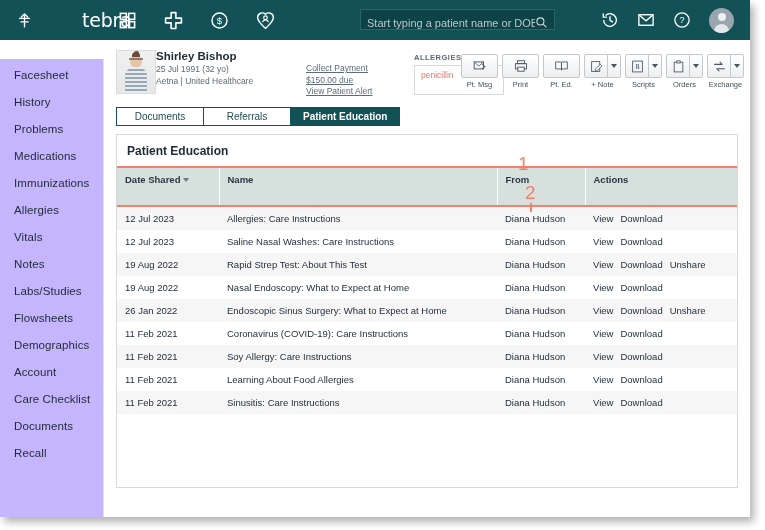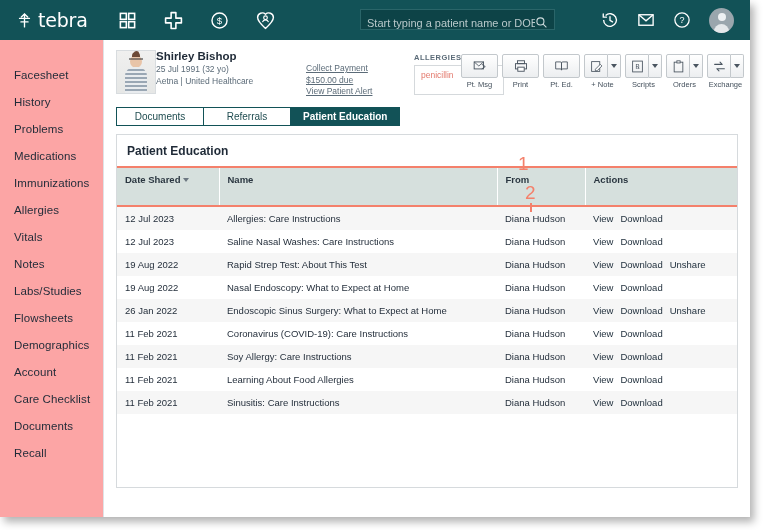--- a/index.html
+++ b/index.html
@@ -18,21 +18,21 @@
   }
 
   
   .topbar {
     height: 40px; background: #125257;
     display: flex; align-items: center;
     position: relative;
   }
   .logo-wrap { display:flex; align-items:center; padding-left:16px; width:96px; }
   .logo-mark { width:17px; height:17px; margin-right:5px; flex:none; }
-  .logo-text { color:#ffffff; font-size:19px; letter-spacing:-0.2px; font-family:"DejaVu Sans", sans-serif; }
+  .logo-text { color:#ffffff; font-size:19px; letter-spacing:-0.2px; font-family:"DejaVu Sans", sans-serif;margin-left:44px; }
   .nav-icons { display:flex; align-items:center; gap:27px; margin-left:22px; }
   .nav-ic { width:19px; height:19px; display:block; cursor:pointer; }
   .search-box {
     position:absolute; left:360px; top:9px;
     width:195px; height:21px;
     background:#0d4347; border:1px solid #2a6569;
     display:flex; align-items:flex-end; padding:0 6px;
   }
   .search-box input {
     flex:1; background:transparent; border:none; outline:none;
@@ -45,22 +45,22 @@
     width:25px; height:25px; border-radius:50%;
     background:#9aa6ad; display:flex; align-items:flex-end; justify-content:center;
     overflow:hidden; cursor:pointer;
   }
   .avatar-body { width:15px; height:9px; border-radius:8px 8px 0 0; background:#e4e8ea; position:absolute; bottom:0; }
   .avatar-inner { position:relative; width:25px; height:25px; }
 
   
   .body-row { display:flex; height:477px; }
   .sidebar {
-    width:104px; background:#fca5a5; border-right:1px solid #dfe3e6;
-    padding-top:21px; flex:none;
+    width:104px; background:#c4b5fd; border-right:1px solid #dfe3e6;
+    padding-top:2px; flex:none;margin-top:19px;
   }
   .side-item {
     font-size:11.5px; color:#1f2a37; padding:7.5px 0 7.5px 14px;
     cursor:pointer; white-space:nowrap; letter-spacing:0.1px;
   }
 
   .content { flex:1; background:#ffffff; padding:0; position:relative; }
 
   
   .pt-header { display:flex; padding:10px 12px 6px 12px; position:relative; height:62px; }

